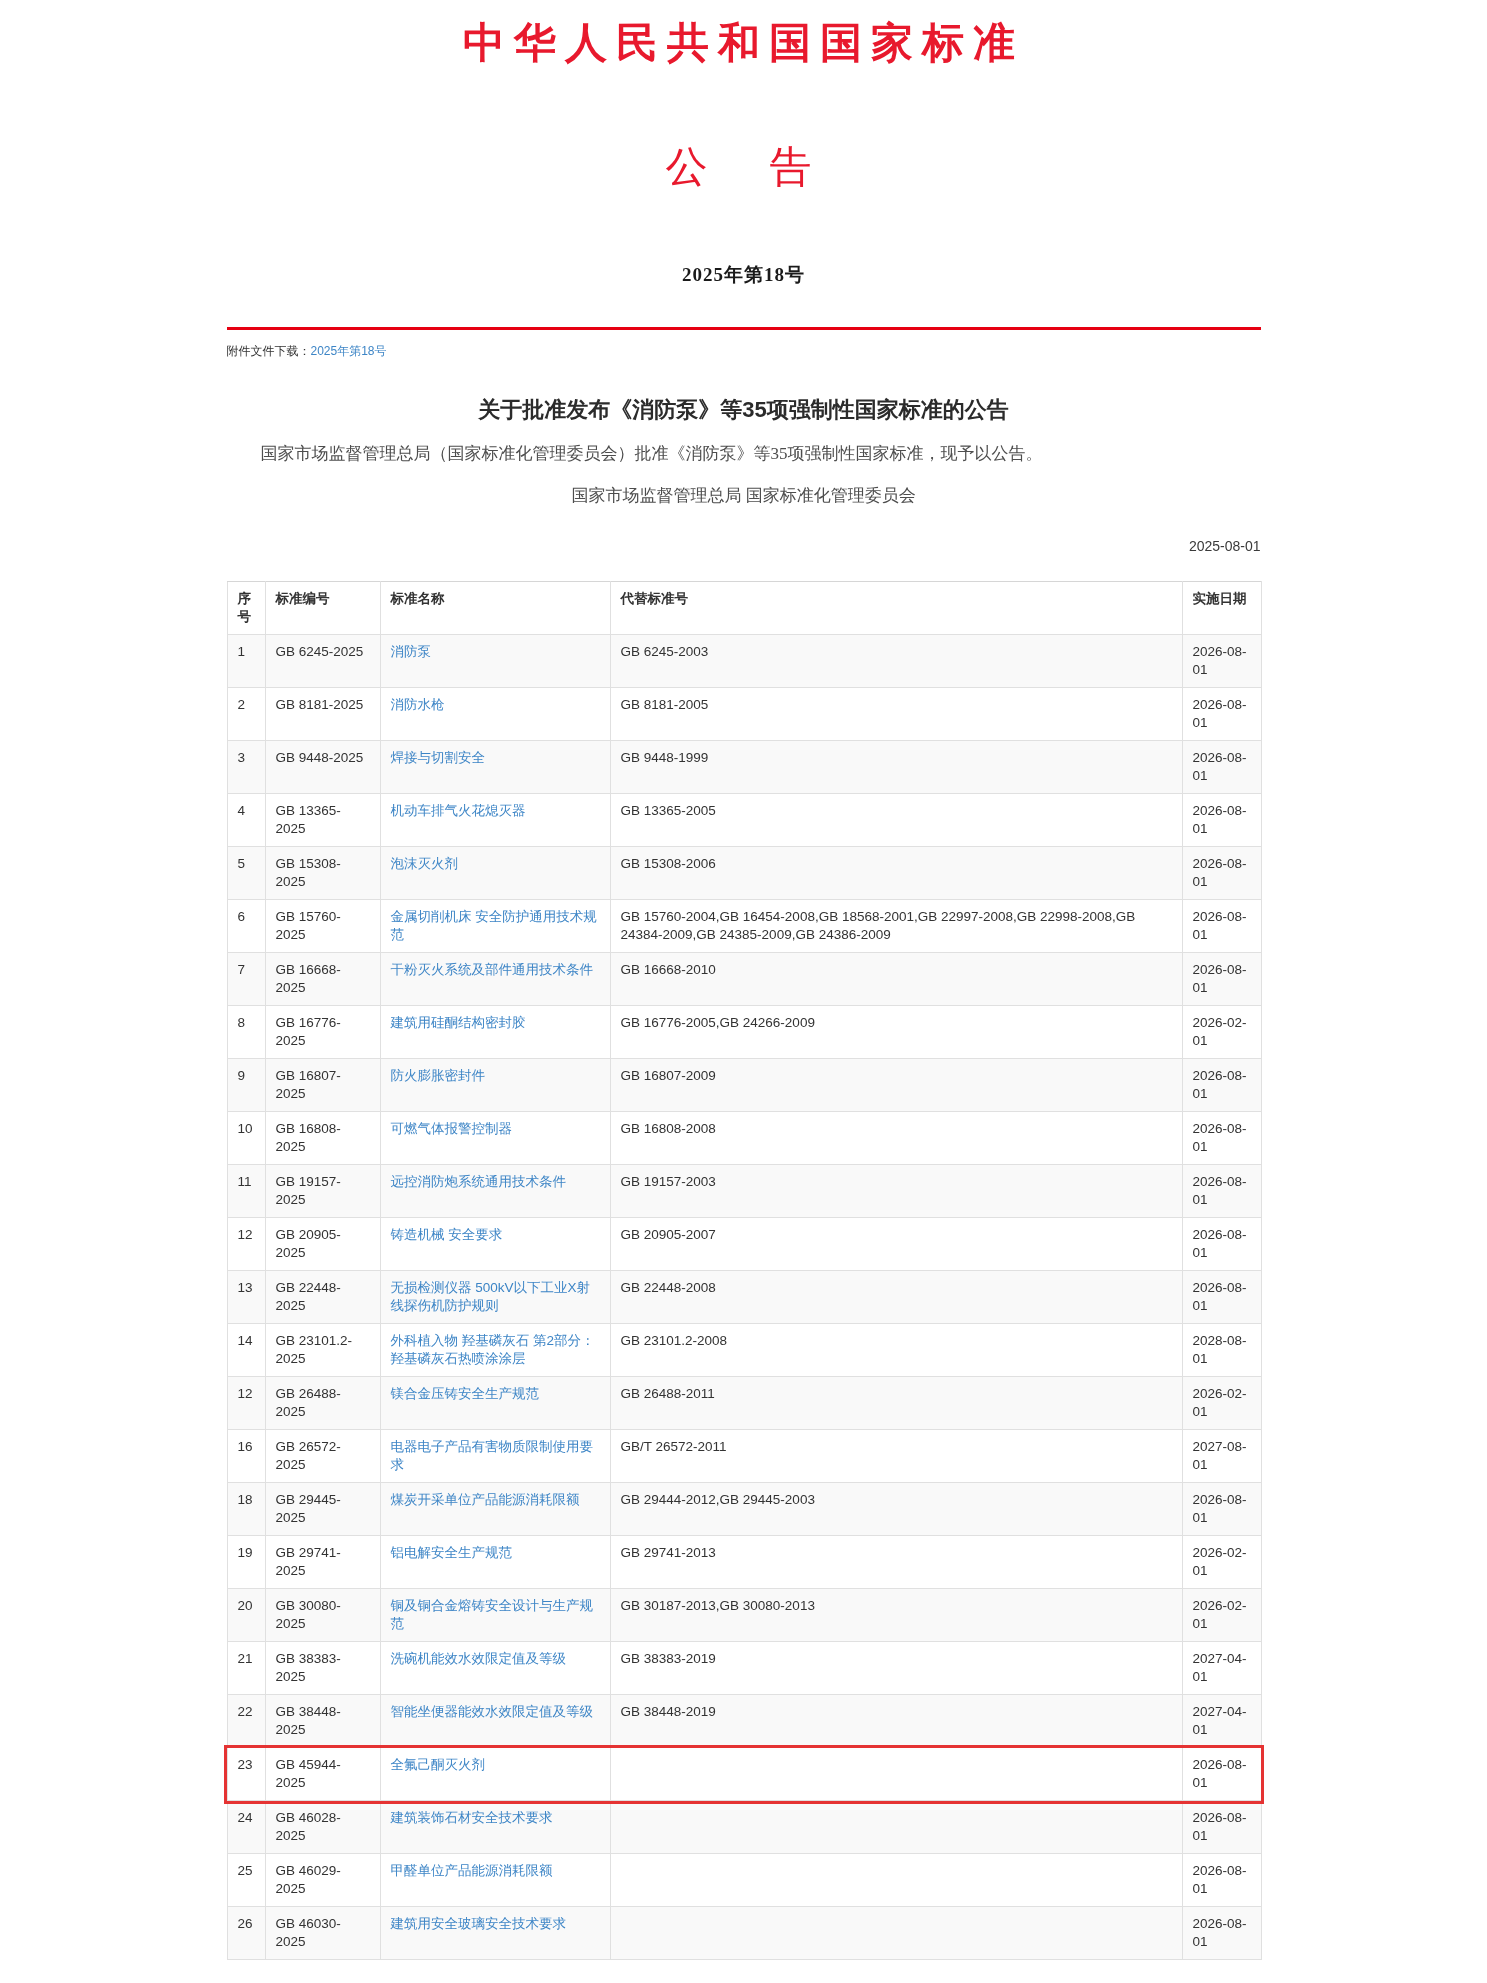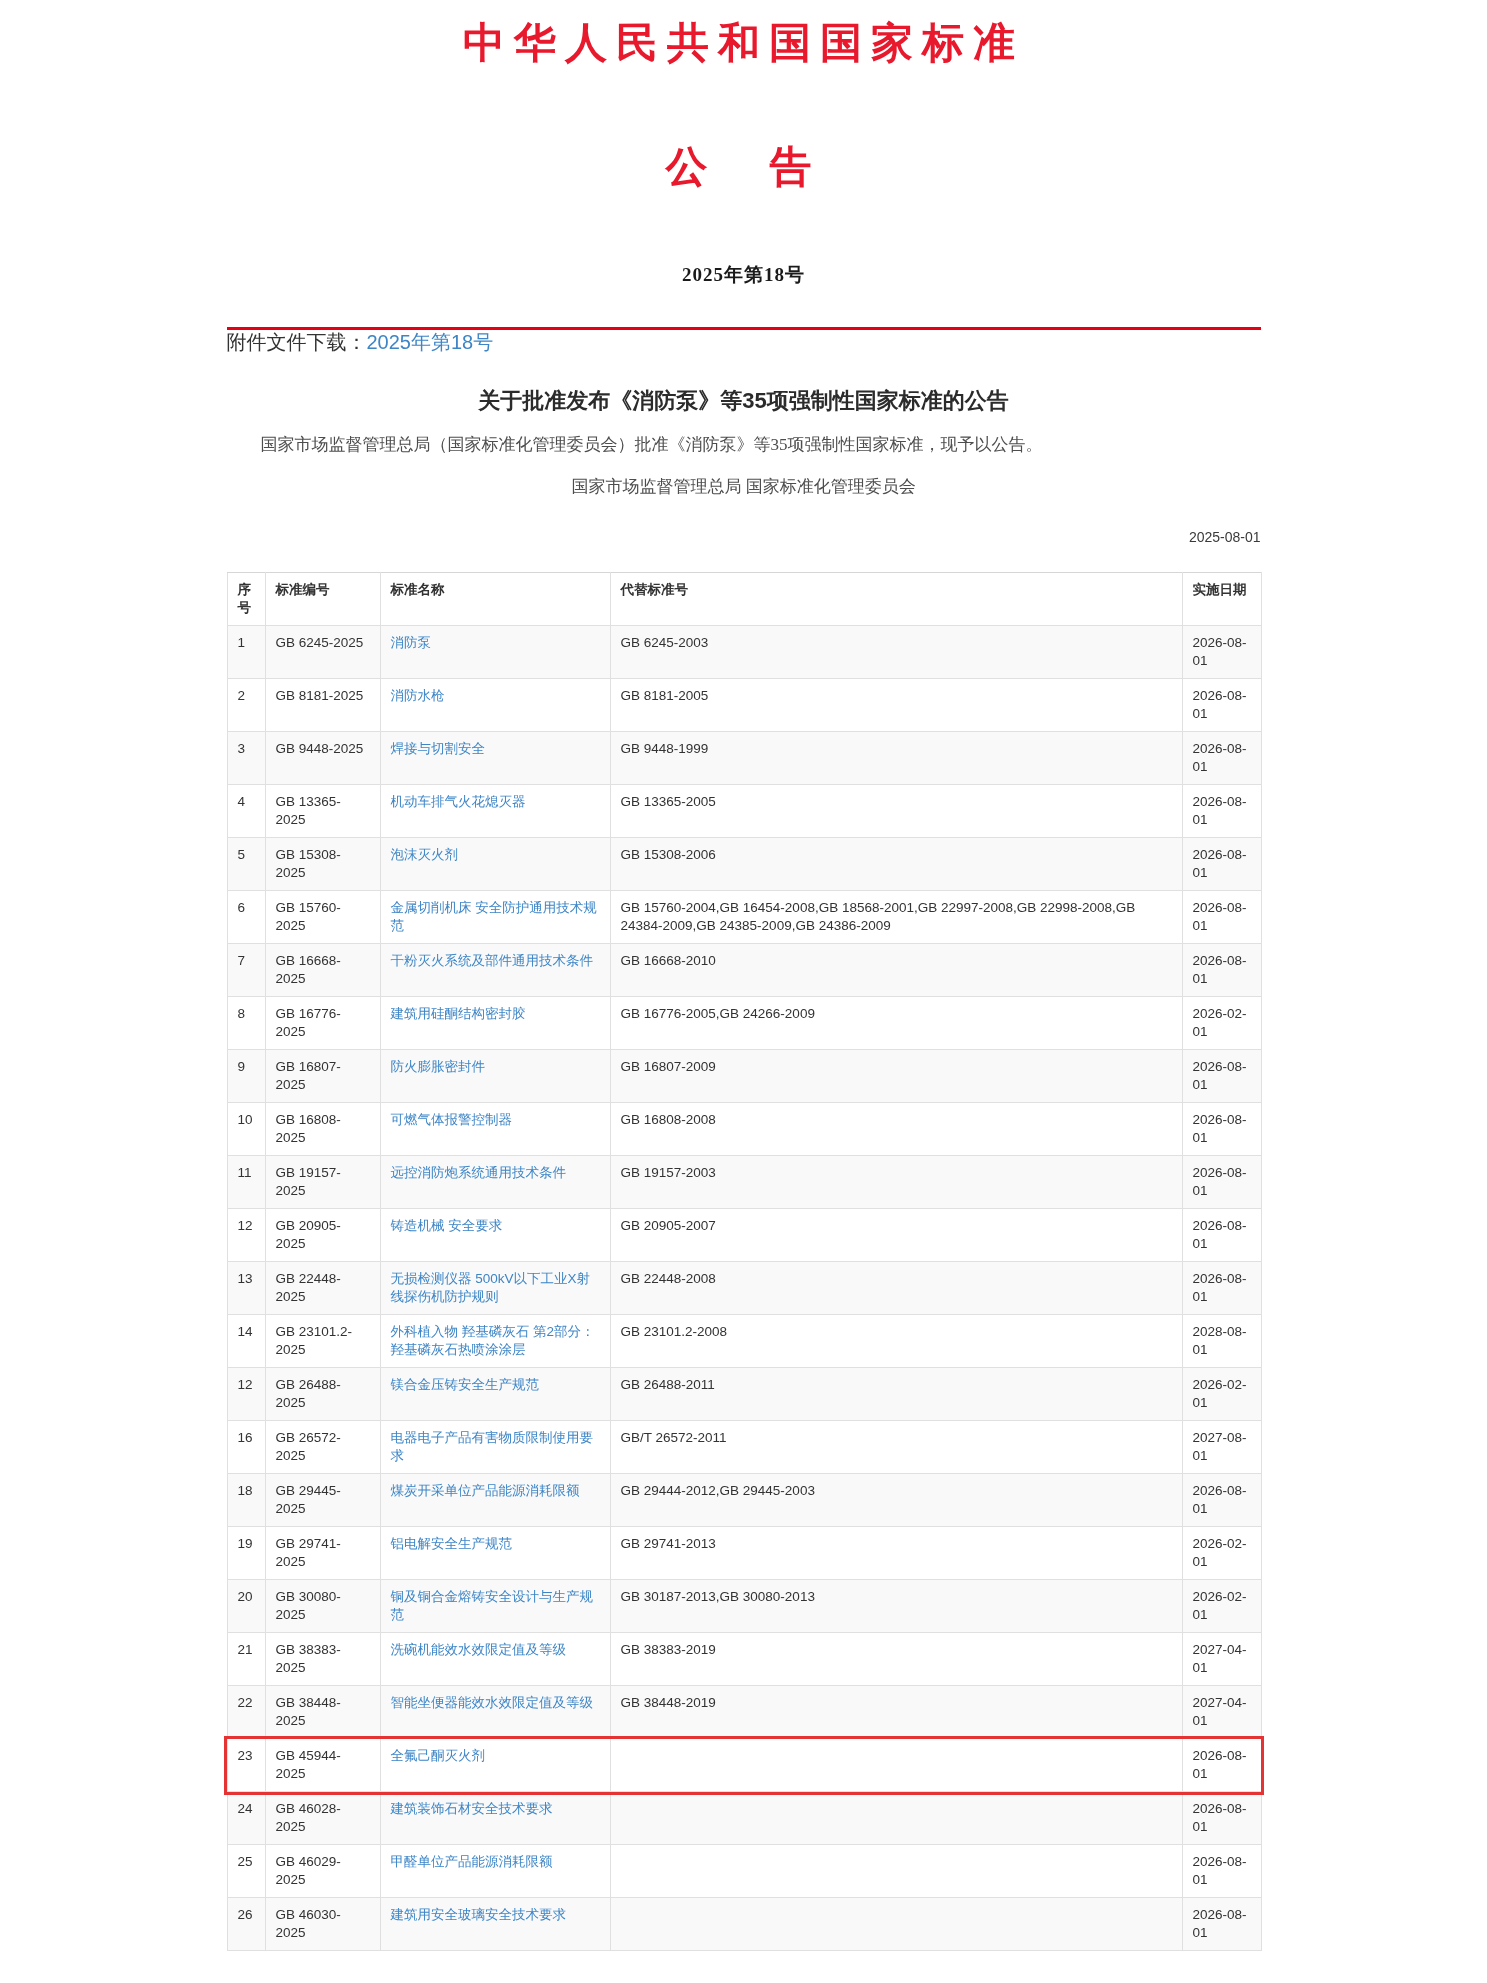--- a/index.html
+++ b/index.html
@@ -27,21 +27,21 @@
     font-weight:bold;
     color:var(--title-red);
     font-size:42px;
     line-height:50px;
     text-align:center;
     letter-spacing:9px;
     margin-top:18px;
   }
   .gonggao{
     font-family:"Liberation Serif","DejaVu Serif",serif;
-    font-weight:bold;
+    font-weight:normal;
     color:var(--title-red);
     font-size:42px;
     line-height:50px;
     text-align:center;
     letter-spacing:10px;
     margin-top:74px;
   }
   .issue-no{
     font-family:"Liberation Serif","DejaVu Serif",serif;
     font-weight:bold;
@@ -51,23 +51,23 @@
     margin-top:70px;
     color:#1a1a1a;
     letter-spacing:1px;
   }
   .red-rule{
     height:3px;
     background:var(--rule-red);
     margin-top:40px;
   }
   .attach-line{
-    font-size:20px;
+    font-size:12px;
     line-height:24px;
-    padding-top:0;
+    padding-top:9px;
     color:var(--text-dark);
   }
   .attach-line a{
     color:var(--link-blue);
     text-decoration:none;
     cursor:pointer;
   }
   .doc-title{
     text-align:center;
     font-size:22px;

